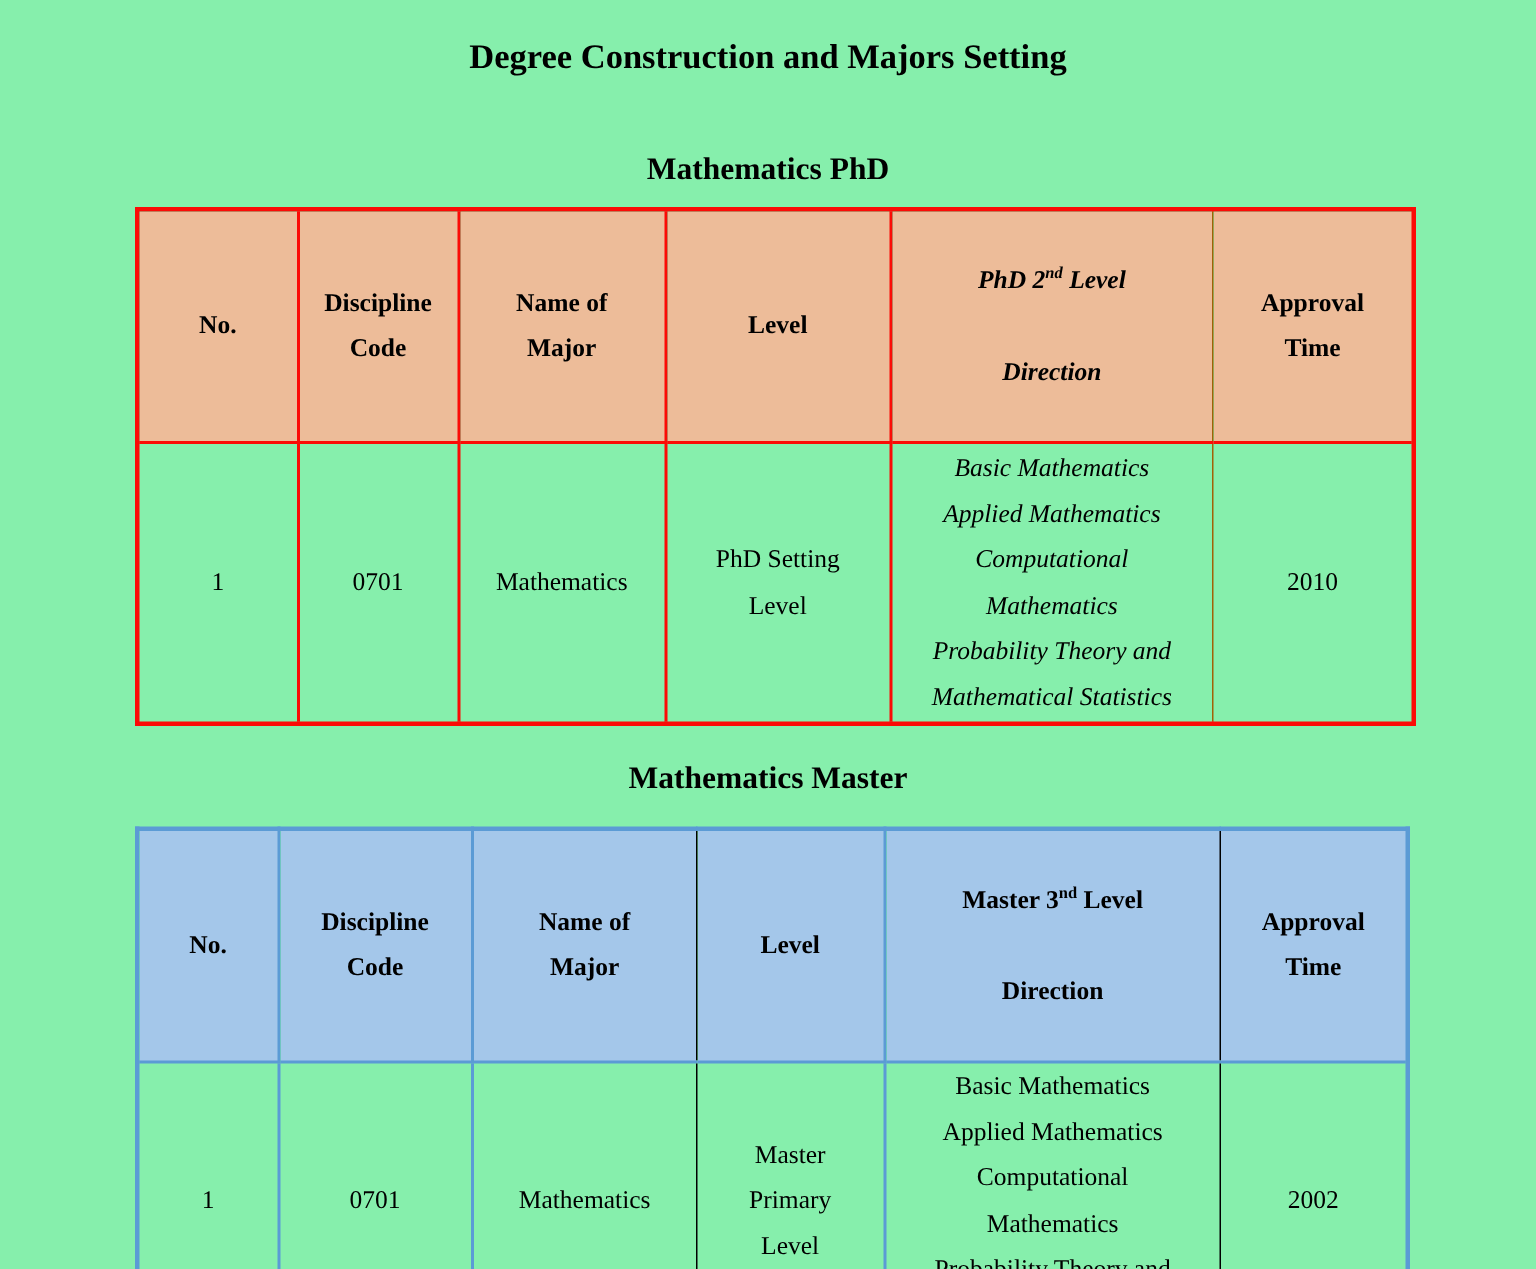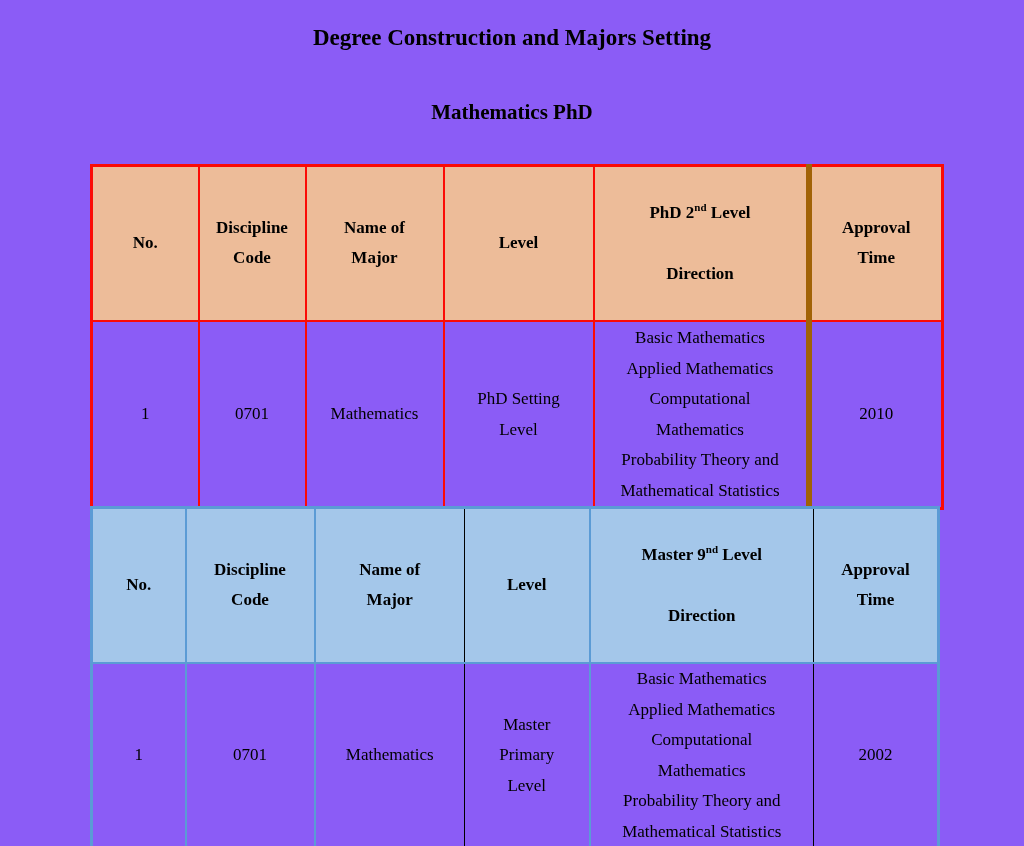--- a/index.html
+++ b/index.html
@@ -2,33 +2,33 @@
 <html><head>
 <meta charset="utf-8">
 <style>
   * { margin: 0; padding: 0; box-sizing: border-box; }
   html, body { background: #ffffff; }
   body {
     width: 1024px; height: 846px;
     font-family: "Liberation Serif", serif;
     color: #000000;
   }
-  .page { position: relative; width: 1024px; height: 846px; background: #8b5cf6; overflow: hidden; }
+  .page { position: relative; width: 1024px; height: 846px; background: #86efac; overflow: hidden; }
 
   .doc-title {
     position: absolute; top: 25px; left: 0; width: 1024px;
     text-align: center; font-size: 23px; font-weight: bold;
   }
 
   .tbl-section { position: absolute; left: 0; width: 1024px; }
   .sec-phd { top: 100px; }
   .sec-master { top: 506px; }
 
   .tbl-heading { text-align: center; font-size: 21px; font-weight: bold; }
-  .sec-phd .tbl-heading { margin-bottom: 39px; font-family: Liberation Serif, serif; }
+  .sec-phd .tbl-heading { margin-bottom: 13px; font-family: Liberation Serif, serif; }
   .sec-master .tbl-heading { margin-bottom: 20px; }
 
   table.grid {
     border-collapse: collapse;
     table-layout: fixed;
     margin-left: 90px;
   }
   .grid th, .grid td {
     text-align: center;
     vertical-align: middle;
@@ -40,21 +40,21 @@
   }
   .grid th { font-weight: bold; }
   .hline { line-height: 1.8; }
   sup { font-size: 11px; line-height: 0; vertical-align: super; }
 
   
   .t-phd { border: 3px solid #fb0b06; }
   .t-phd th, .t-phd td { border: 2px solid #fb0b06; }
   .t-phd th { background: #edbc99; height: 60px; }
   .t-phd td { height: 188px; }
-  .t-phd .dvr { border-right: 6px solid #a16207; }
+  .t-phd .dvr { border-right: 1px solid #a16207; font-style: italic; }
   .t-phd .dvl { border-left: 1px solid #000000; }
 
   
   .t-master { border: 3px solid #5b9bd5; }
   .t-master th, .t-master td { border: 2px solid #5b9bd5; }
   .t-master th { background: #a4c7ea; height: 64px; }
   .t-master td { height: 185px; }
   .t-master .dvr { border-right: 1px solid #000000; }
   .t-master .dvl { border-left: 1px solid #000000; }
 </style>
@@ -105,39 +105,40 @@
 Mathematics
 Probability Theory and
 Mathematical Statistics</td>
           <td class="dvl">2010</td>
         </tr>
       </tbody>
     </table>
   </section>
 
   <section class="tbl-section sec-master">
+    <h2 class="tbl-heading">Mathematics Master</h2>
     <table class="grid t-master">
       <colgroup>
         <col style="width:94px">
           <col style="width:129px">
           <col style="width:150px">
         <col style="width:125px">
           <col style="width:224px">
           <col style="width:125px">
       </colgroup>
       <thead>
         <tr>
           <th>No.</th>
           <th>Discipline
 Code</th>
           <th class="dvr">Name of
 Major</th>
           <th class="dvl">Level</th>
           <th class="dvr">
-            <div class="hline"><span>Master 9</span><sup>nd</sup><span> Level</span></div>
+            <div class="hline"><span>Master 3</span><sup>nd</sup><span> Level</span></div>
             <div class="hline">Direction</div>
           </th>
           <th class="dvl">Approval
 Time</th>
         </tr>
       </thead>
       <tbody>
         <tr>
           <td>1</td>
           <td>0701</td>

